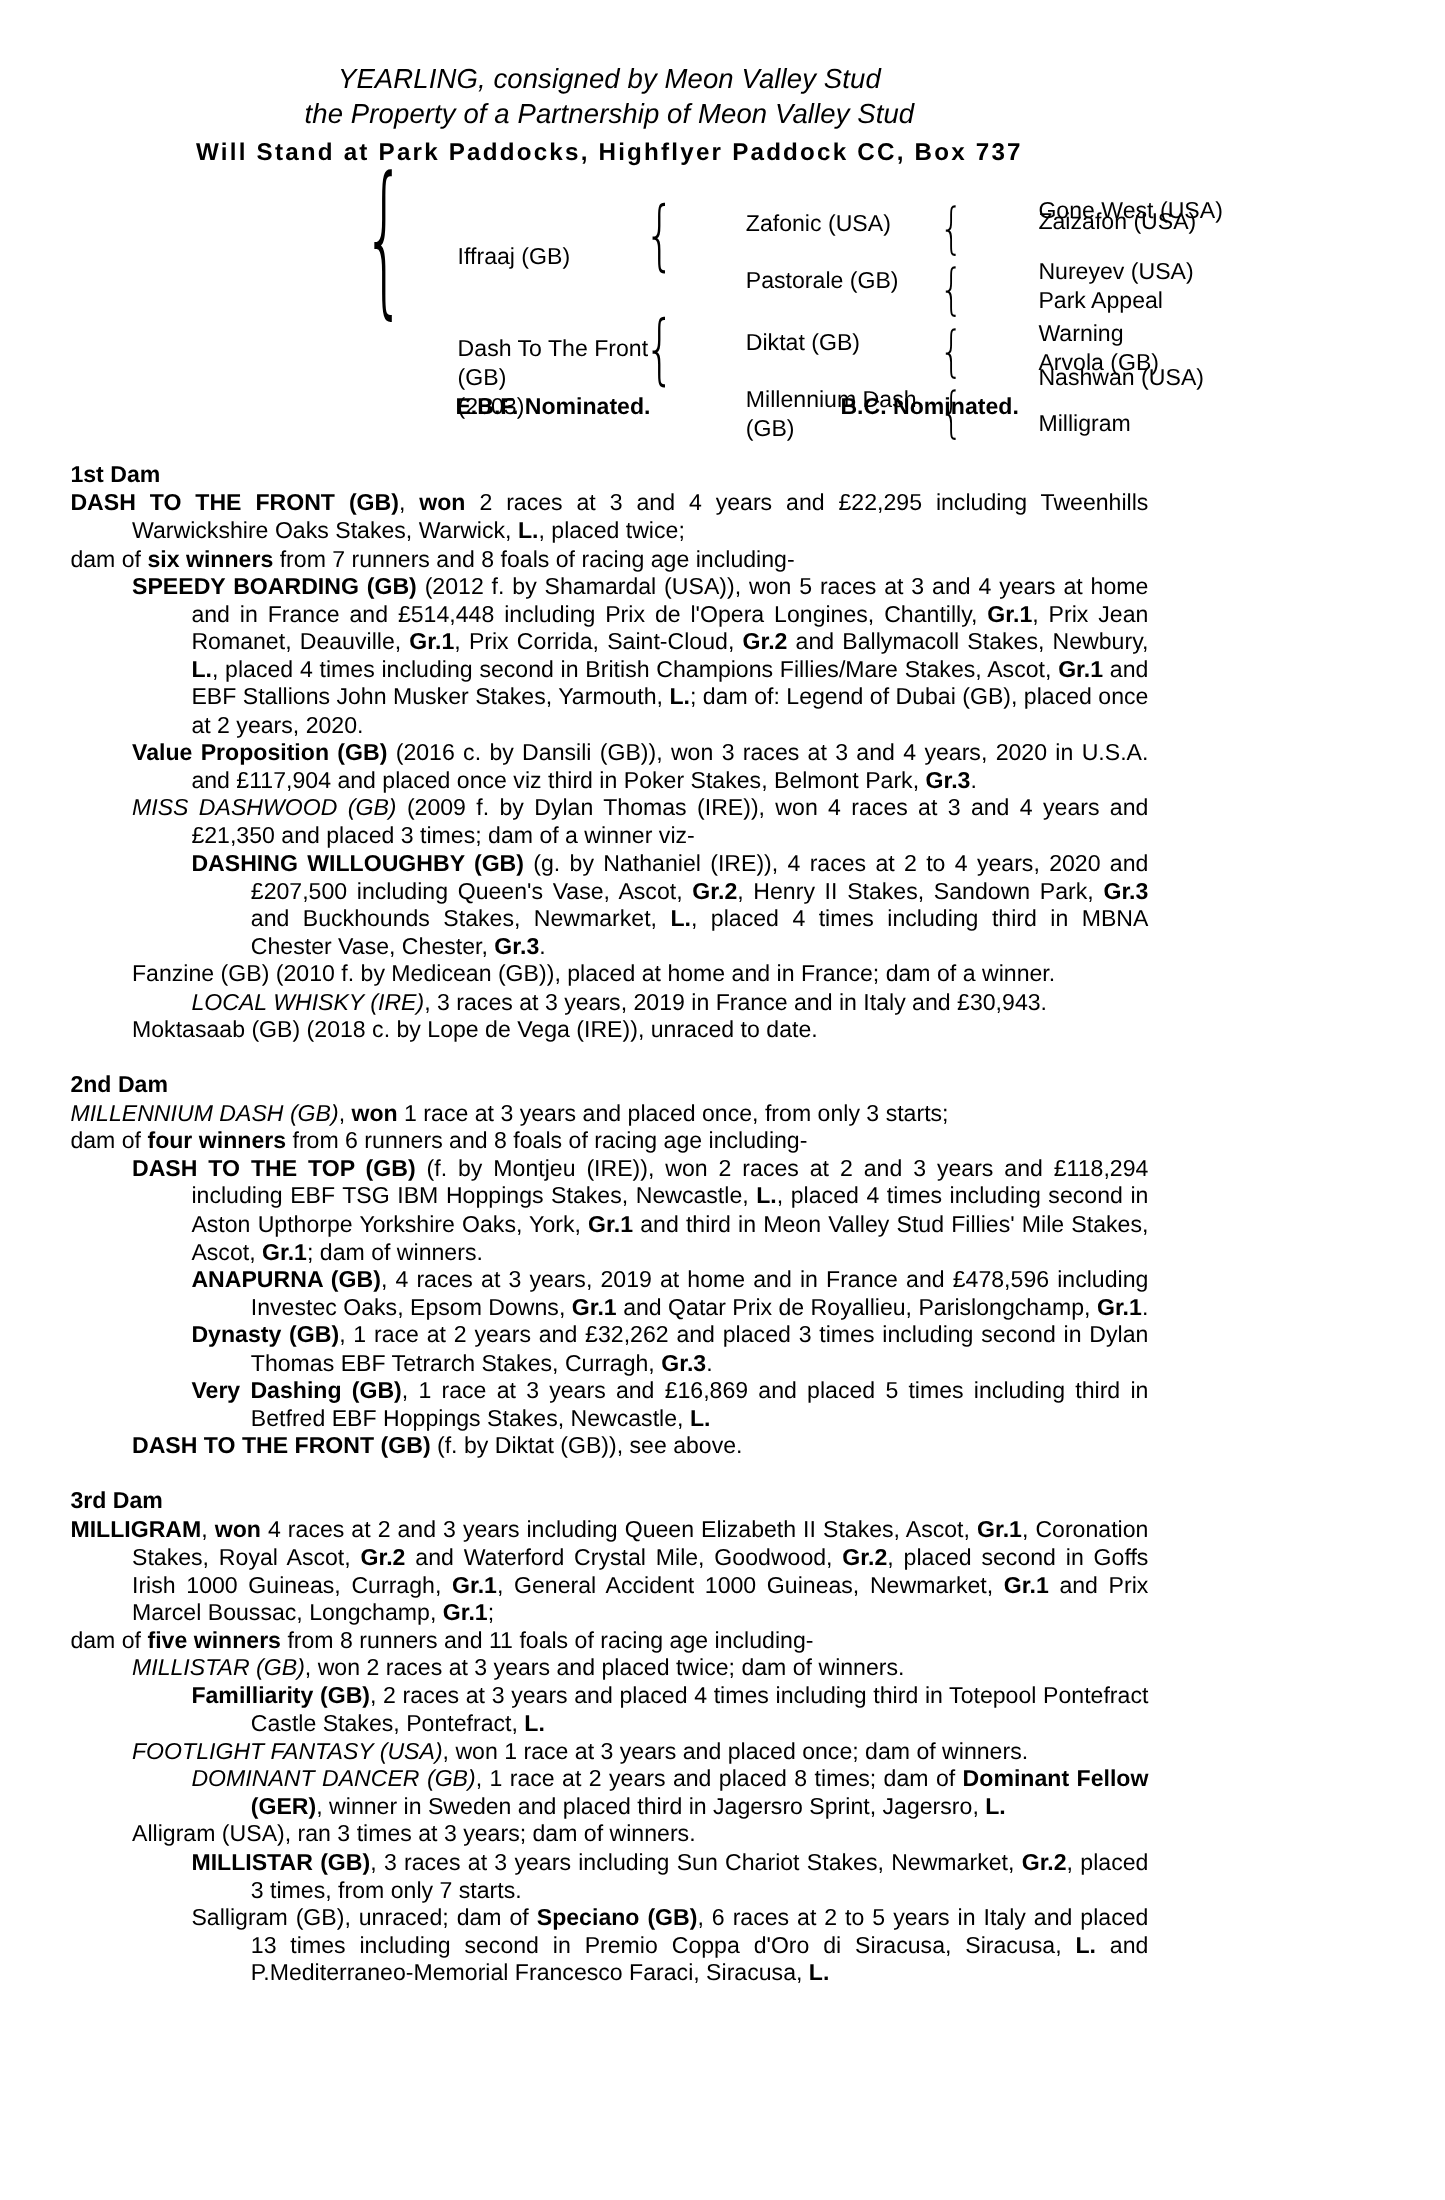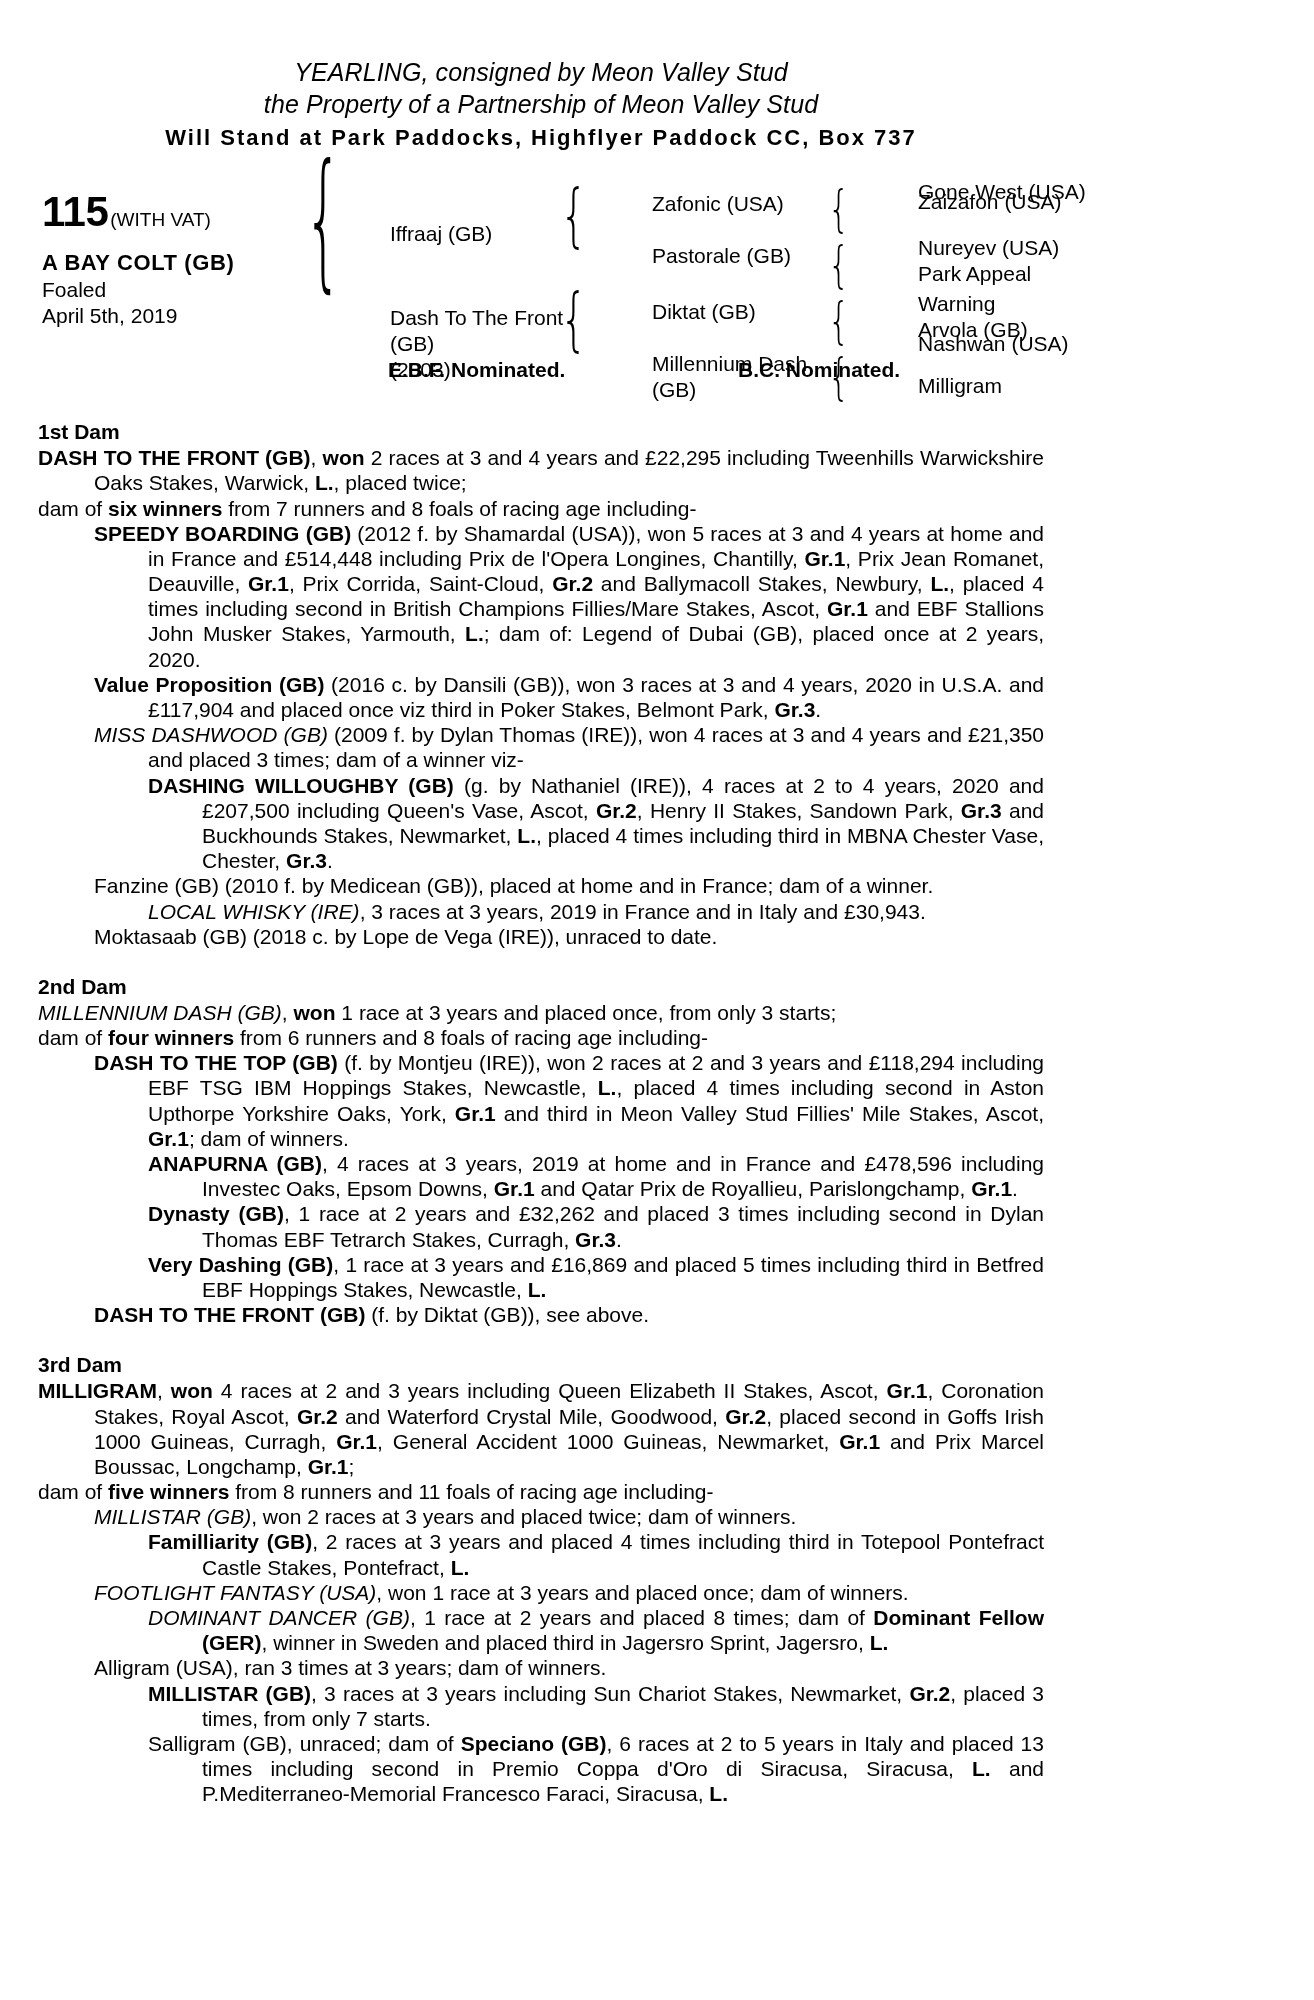--- a/index.html
+++ b/index.html
@@ -10,21 +10,21 @@
   body {
     width: 1314px;
     min-height: 2000px;
     font-family: "Liberation Sans", sans-serif;
     color: #000000;
     -webkit-font-smoothing: antialiased;
   }
   .page {
     width: 1130px;
     box-sizing: border-box;
-    padding: 56px 86px 20px 38px;
+    padding: 56px 86px 20px 64px;
   }
 
   
   .header {
     text-align: center;
     line-height: 1.28;
   }
   .hdr-line1, .hdr-line2 {
     font-style: italic;
     font-size: 25px;
@@ -147,28 +147,20 @@
 <div class="page">
 
   <div class="header">
     <div class="hdr-line1">YEARLING, consigned by Meon Valley Stud</div>
     <div class="hdr-line2">the Property of a Partnership of Meon Valley Stud</div>
     <div class="hdr-line3">Will Stand at Park Paddocks, Highflyer Paddock CC, Box 737</div>
   </div>
 
   <div class="ped">
 
-    <div class="ped-left">
-      <div class="lotline">
-        <span class="lotno">115</span><span class="withvat">(WITH VAT)</span>
-      </div>
-      <div class="colt">A BAY COLT (GB)</div>
-      <div class="foaled">Foaled</div>
-      <div class="foaldate">April 5th, 2019</div>
-    </div>
 
     <div class="bigbrace" style="left:266px; top:5px; font-size:64px; transform: scale(0.95, 2.35);">{</div>
 
     <div class="bigbrace" style="left:522px; top:8px; font-size:48px; transform: scale(0.9, 1.45);">{</div>
 
     <div class="bigbrace" style="left:522px; top:112px; font-size:48px; transform: scale(0.9, 1.45);">{</div>
 
     <div class="bigbrace" style="left:790px; top:6px; font-size:40px; transform: scale(0.85, 1.25);">{</div>
     <div class="bigbrace" style="left:790px; top:62px; font-size:40px; transform: scale(0.85, 1.25);">{</div>
     <div class="bigbrace" style="left:790px; top:118px; font-size:40px; transform: scale(0.85, 1.25);">{</div>

